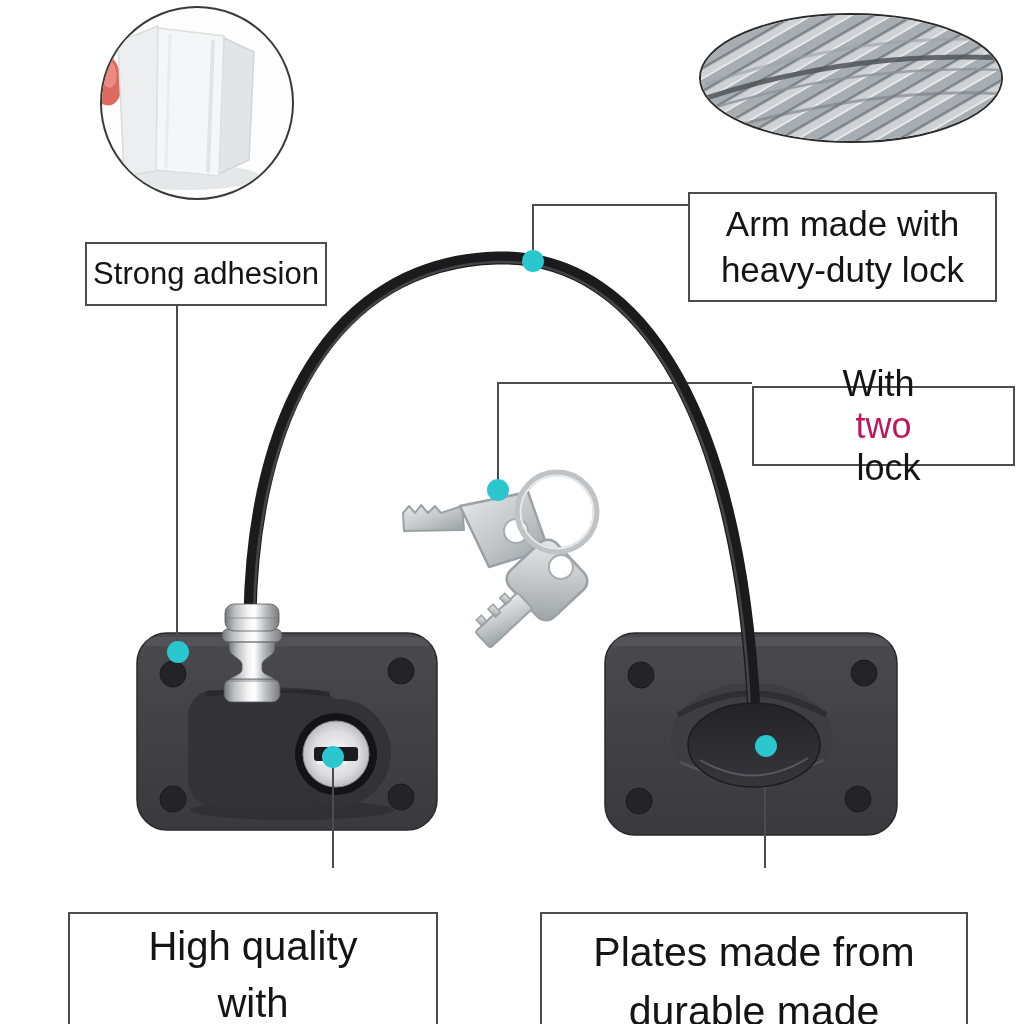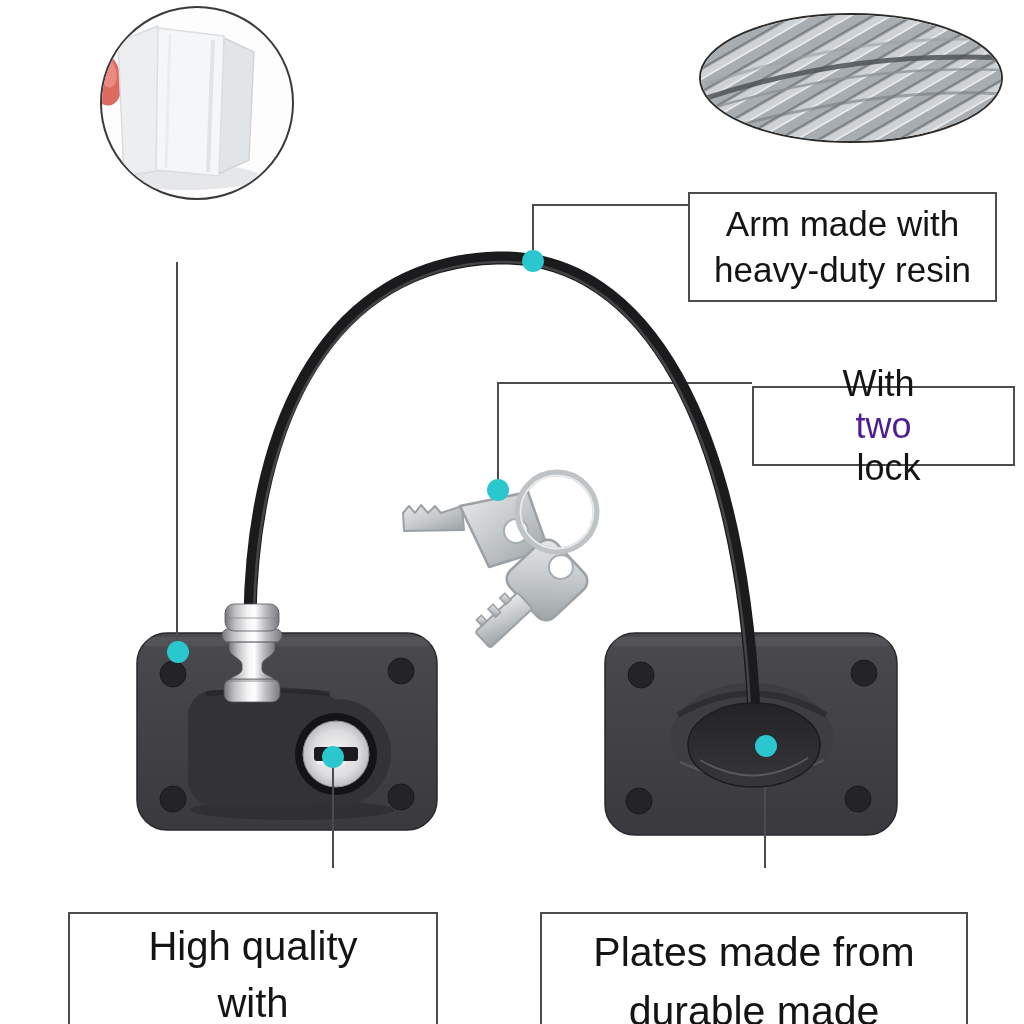--- a/index.html
+++ b/index.html
@@ -169,28 +169,31 @@
 
     <g>
       <circle cx="533" cy="261" r="11" fill="#2bc7ce"></circle>
       <circle cx="498" cy="490" r="11" fill="#2bc7ce"></circle>
       <circle cx="178" cy="652" r="11" fill="#2bc7ce"></circle>
       <circle cx="333" cy="757" r="11" fill="#2bc7ce"></circle>
       <circle cx="766" cy="746" r="11" fill="#2bc7ce"></circle>
     </g>
   </svg>
 
+  <div class="callout box-strong" style="border-color: rgb(76, 76, 76);">
+    <span>Strong adhesion</span>
+  </div>
 
   <div class="callout box-arm" style="border-color: rgb(76, 76, 76);">
     <span>Arm made with</span>
-    <span>heavy-duty resin</span>
+    <span>heavy-duty lock</span>
   </div>
 
   <div class="callout box-keys" style="border-color: rgb(76, 76, 76);">
-    <span>With </span><span style="color: #4c1d95;">two</span><span> lock</span>
+    <span>With </span><span style="color: #be185d;">two</span><span> lock</span>
   </div>
 
   <div class="callout box-lock" style="border-color: rgb(76, 76, 76);">
     <span>High quality</span>
     <span>with</span>
   </div>
 
   <div class="callout box-plates" style="border-color: rgb(76, 76, 76);">
     <span>Plates made from</span>
     <span>durable made</span>

